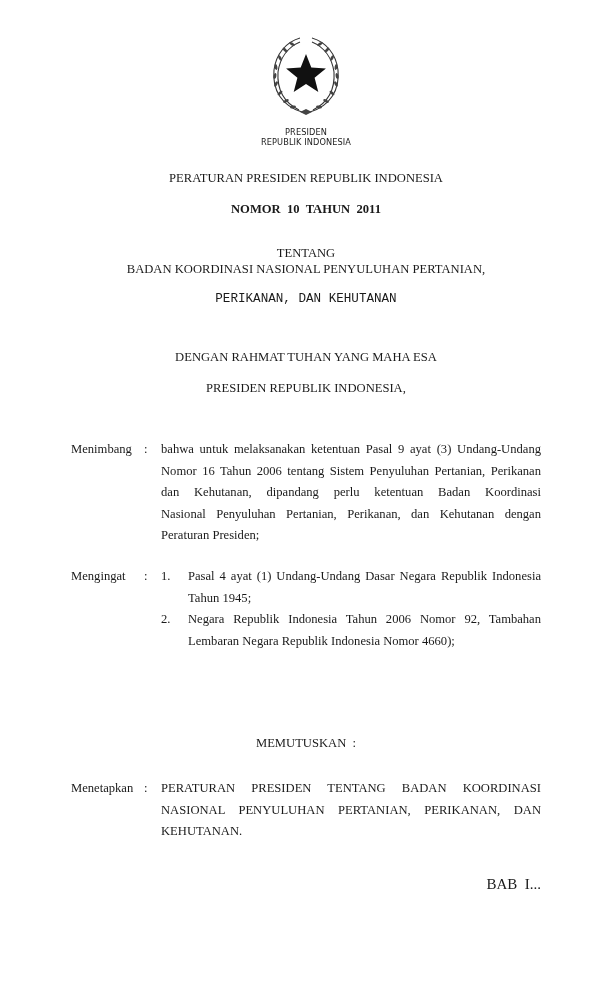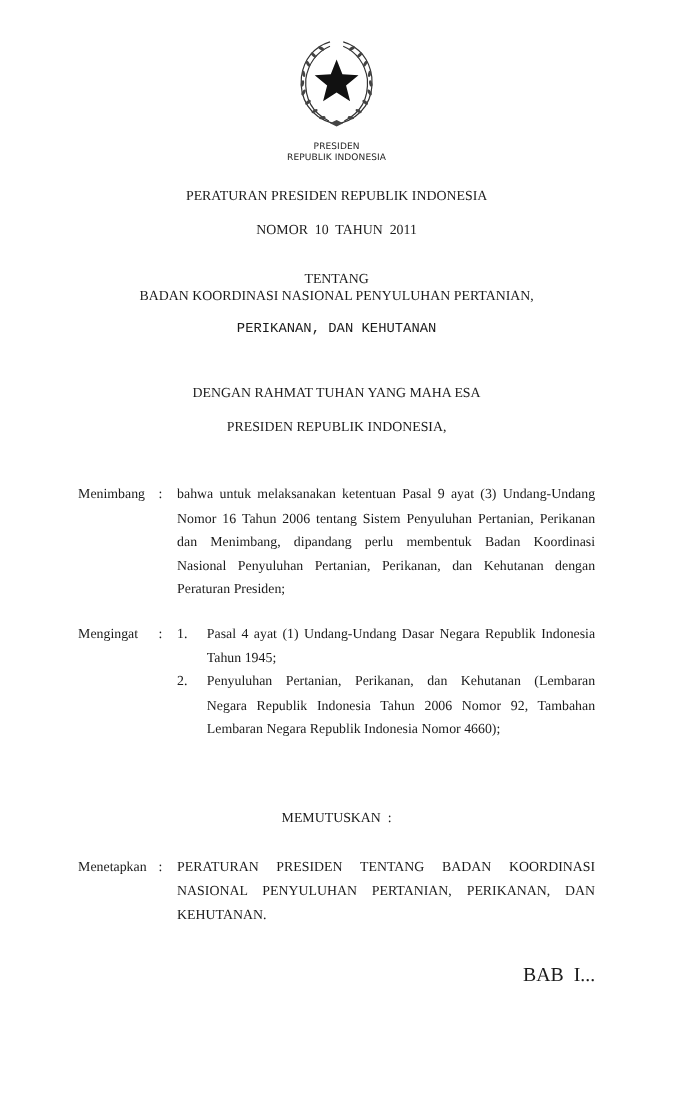--- a/index.html
+++ b/index.html
@@ -10,21 +10,21 @@
          font-family: "DejaVu Sans", "Liberation Sans", sans-serif; font-size: 8.2px;
          letter-spacing: 0.1px; line-height: 10px; color: #222; }
   .center { position: absolute; left: 0; width: 612px; text-align: center; font-size: 12.6px; }
   .label { position: absolute; left: 71px; font-size: 12.6px; }
   .colon { position: absolute; left: 144px; font-size: 12.6px; }
   .para { position: absolute; left: 161px; width: 380px; font-size: 12.6px;
           line-height: 21.5px; text-align: justify; text-align-last: left; }
   .num { position: absolute; left: 161px; font-size: 12.6px; }
   .item { position: absolute; left: 188px; width: 353px; font-size: 12.6px;
           line-height: 21.5px; text-align: justify; }
-  .right { position: absolute; right: 71px; font-size: 18px; }
+  .right { position: absolute; right: 71px; font-size: 15px; }
   .jline { display: block; text-align: justify; text-align-last: justify; }
   .lline { display: block; text-align: left; }
 </style>
 </head>
 <body>
 
 <div class="emblem">
   <svg width="76" height="86" viewBox="0 0 76 86">
     <g fill="none" stroke="#333" stroke-width="1.1">
 
@@ -59,50 +59,49 @@
       <path d="M32 80 L38 77 L44 80 L38 83 Z"></path>
     </g>
 
     <path fill="#111" d="M38 22 L43.3 35.6 L57.9 36.5 L46.6 45.8 L50.3 60 L38 52.1 L25.7 60 L29.4 45.8 L18.1 36.5 L32.7 35.6 Z"></path>
   </svg>
 </div>
 <div class="emblem-caption" style="top:127px;">PRESIDEN</div>
 <div class="emblem-caption" style="top:137px;">REPUBLIK INDONESIA</div>
 
 <div class="center" style="top:171px;">PERATURAN PRESIDEN REPUBLIK INDONESIA</div>
-<div class="center" style="top:202px; white-space:pre;">NOMOR  10  TAHUN  2011</div>
+<div class="center" style="top:202px; white-space:pre;font-weight:bold;">NOMOR  10  TAHUN  2011</div>
 <div class="center" style="top:232px;margin-top:14px;">TENTANG</div>
 <div class="center" style="top:262px;">BADAN KOORDINASI NASIONAL PENYULUHAN PERTANIAN,</div>
 <div class="center" style="top:292px;font-family:Liberation Mono, monospace;">PERIKANAN, DAN KEHUTANAN</div>
 
 <div class="center" style="top:350px;">DENGAN RAHMAT TUHAN YANG MAHA ESA</div>
 <div class="center" style="top:381px;">PRESIDEN REPUBLIK INDONESIA,</div>
 
 <div class="label" style="top:442px;">Menimbang</div>
 <div class="colon" style="top:442px;">:</div>
 <div class="para" style="top:439px;">
   <span class="jline">bahwa untuk melaksanakan ketentuan Pasal 9 ayat (3) Undang-Undang</span>
   <span class="jline">Nomor 16 Tahun 2006 tentang Sistem Penyuluhan Pertanian, Perikanan</span>
-  <span class="jline">dan Menimbang, dipandang perlu membentuk Badan Koordinasi</span>
+  <span class="jline">dan Kehutanan, dipandang perlu ketentuan Badan Koordinasi</span>
   <span class="jline">Nasional Penyuluhan Pertanian, Perikanan, dan Kehutanan dengan</span>
   <span class="lline">Peraturan Presiden;</span>
 </div>
 
 <div class="label" style="top:569px;">Mengingat</div>
 <div class="colon" style="top:569px;">:</div>
 
 <div class="num" style="top:569px;">1.</div>
 <div class="item" style="top:566px;">
   <span class="jline">Pasal 4 ayat (1) Undang-Undang Dasar Negara Republik Indonesia</span>
   <span class="lline">Tahun 1945;</span>
 </div>
 
 <div class="num" style="top:612px;">2.</div>
 <div class="item" style="top:609px;">
-  <span class="jline">Penyuluhan Pertanian, Perikanan, dan Kehutanan (Lembaran</span>
   <span class="jline">Negara Republik Indonesia Tahun 2006 Nomor 92, Tambahan</span>
   <span class="lline">Lembaran Negara Republik Indonesia Nomor 4660);</span>
 </div>
 
 <div class="center" style="top:736px; white-space:pre;">MEMUTUSKAN  :</div>
 
 <div class="label" style="top:781px;">Menetapkan</div>
 <div class="colon" style="top:781px;">:</div>
 <div class="para" style="top:778px;">
   <span class="jline">PERATURAN PRESIDEN TENTANG BADAN KOORDINASI</span>

